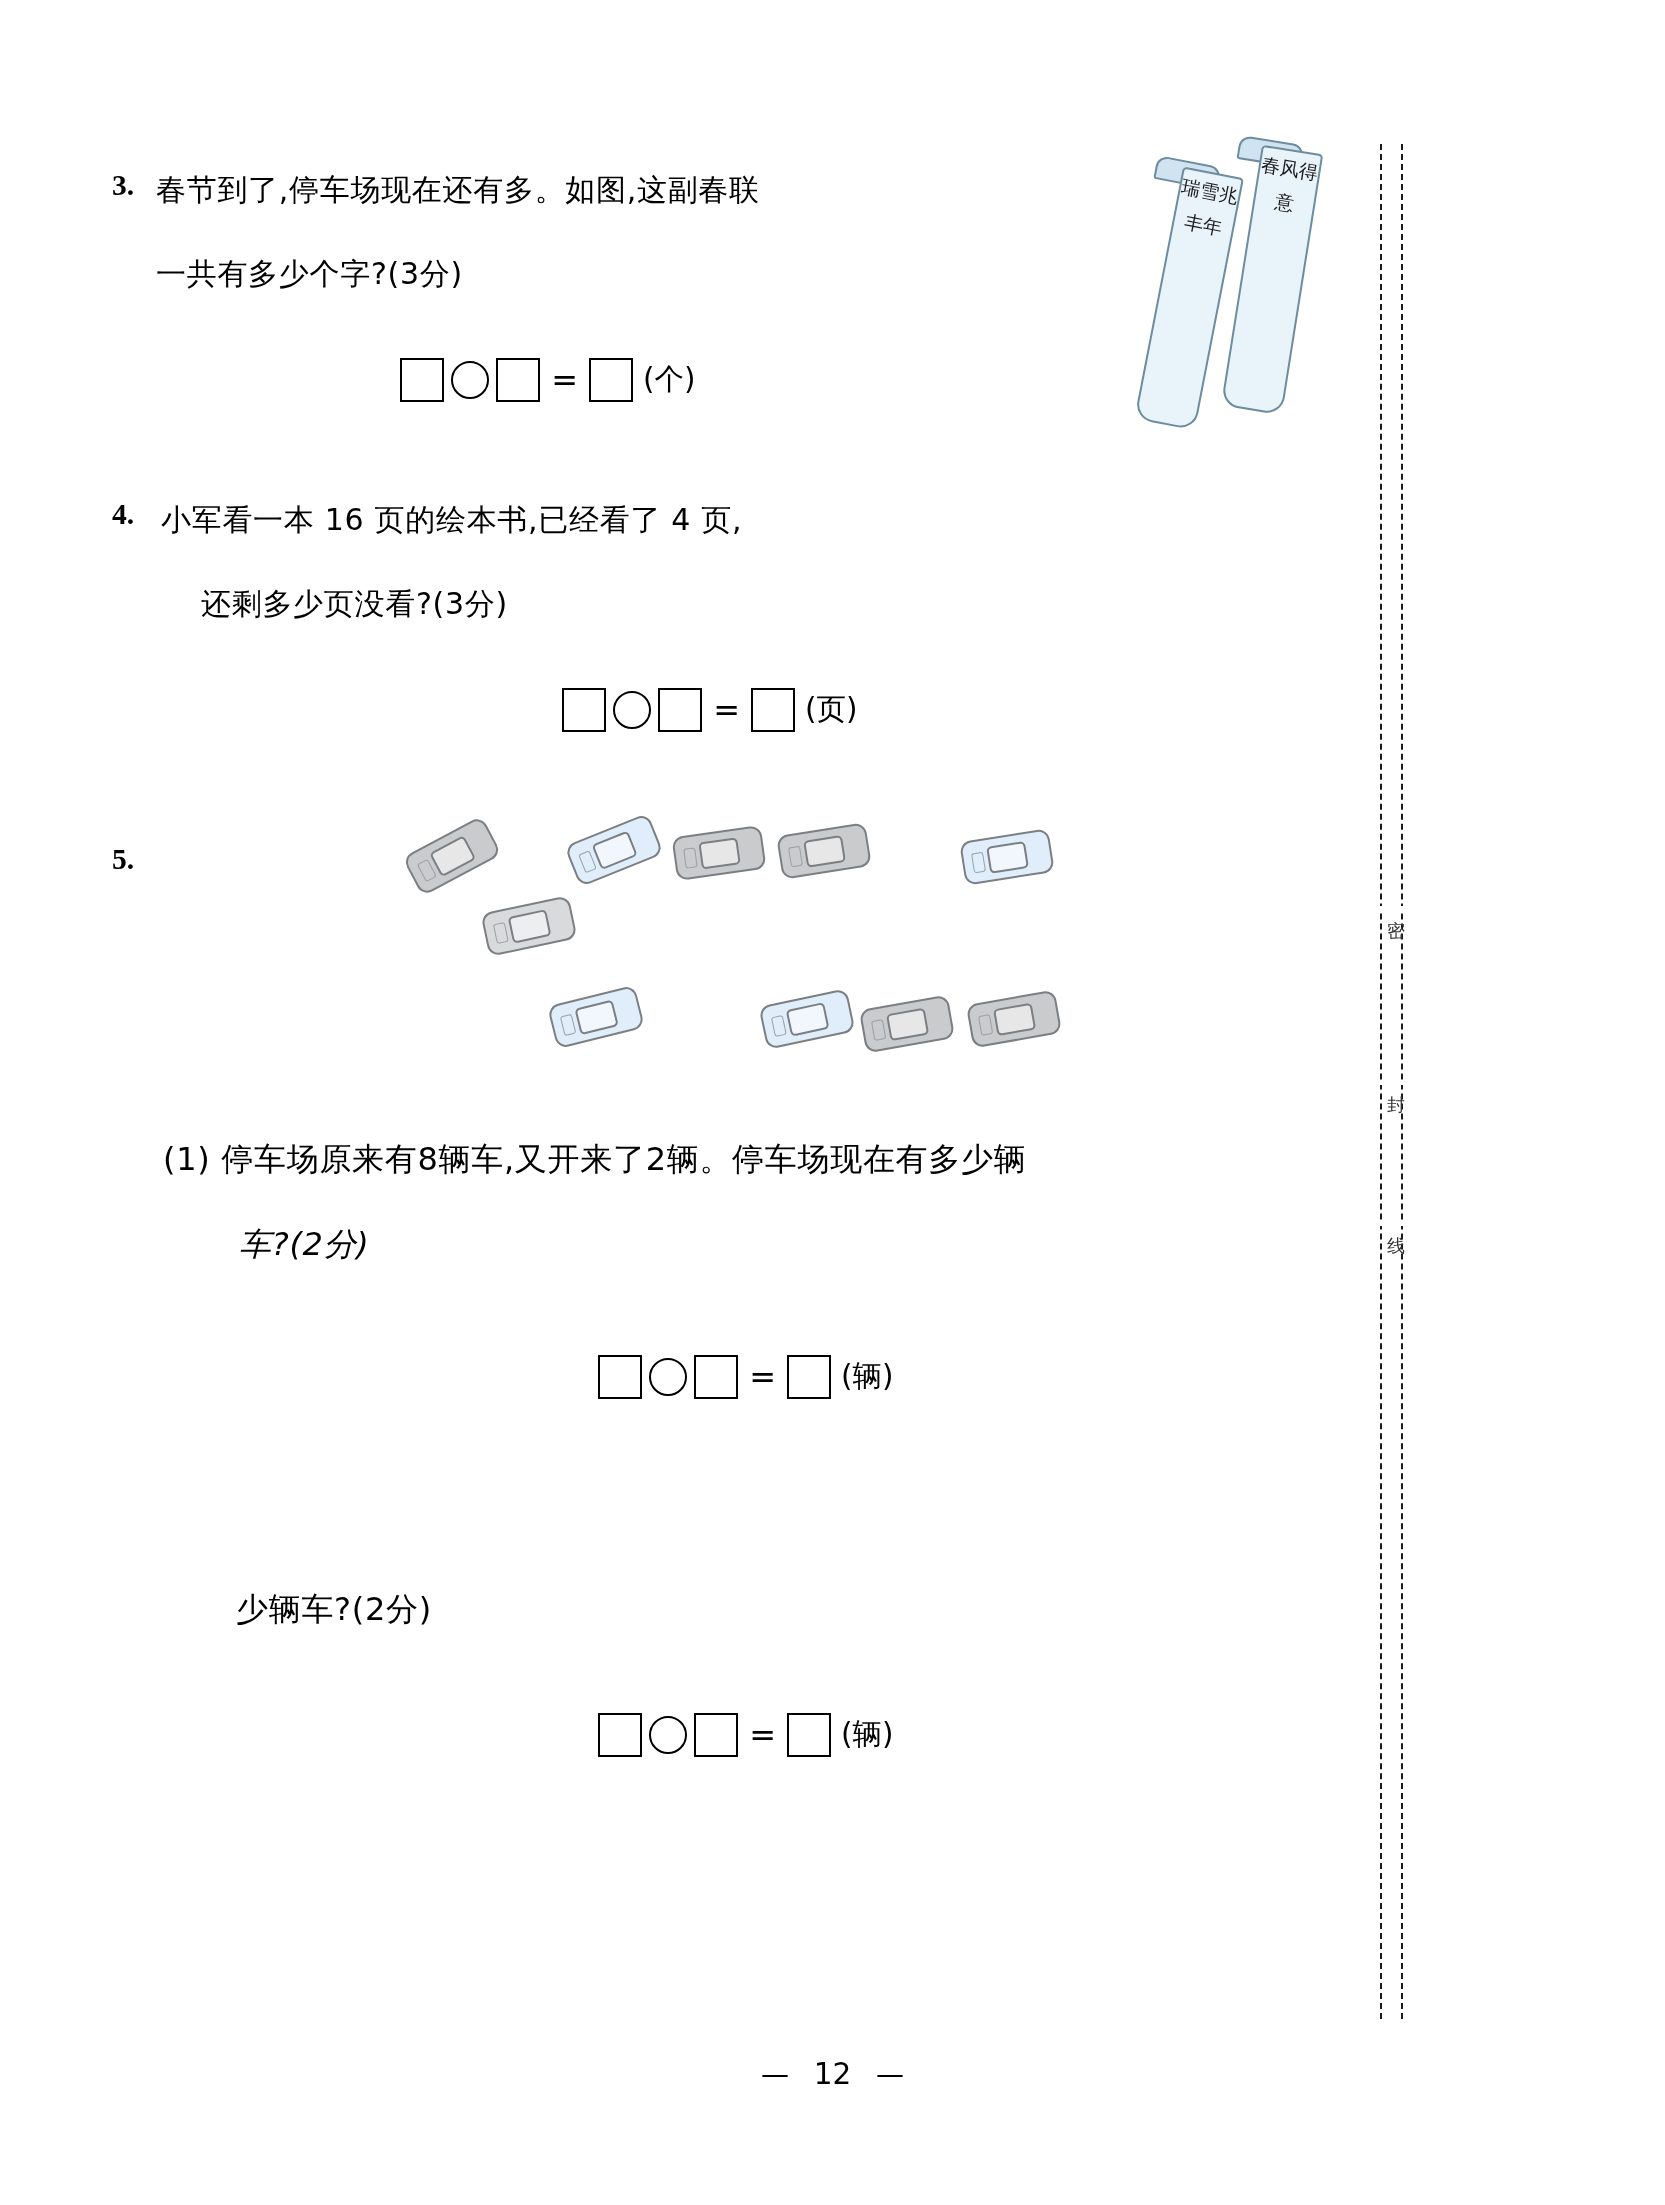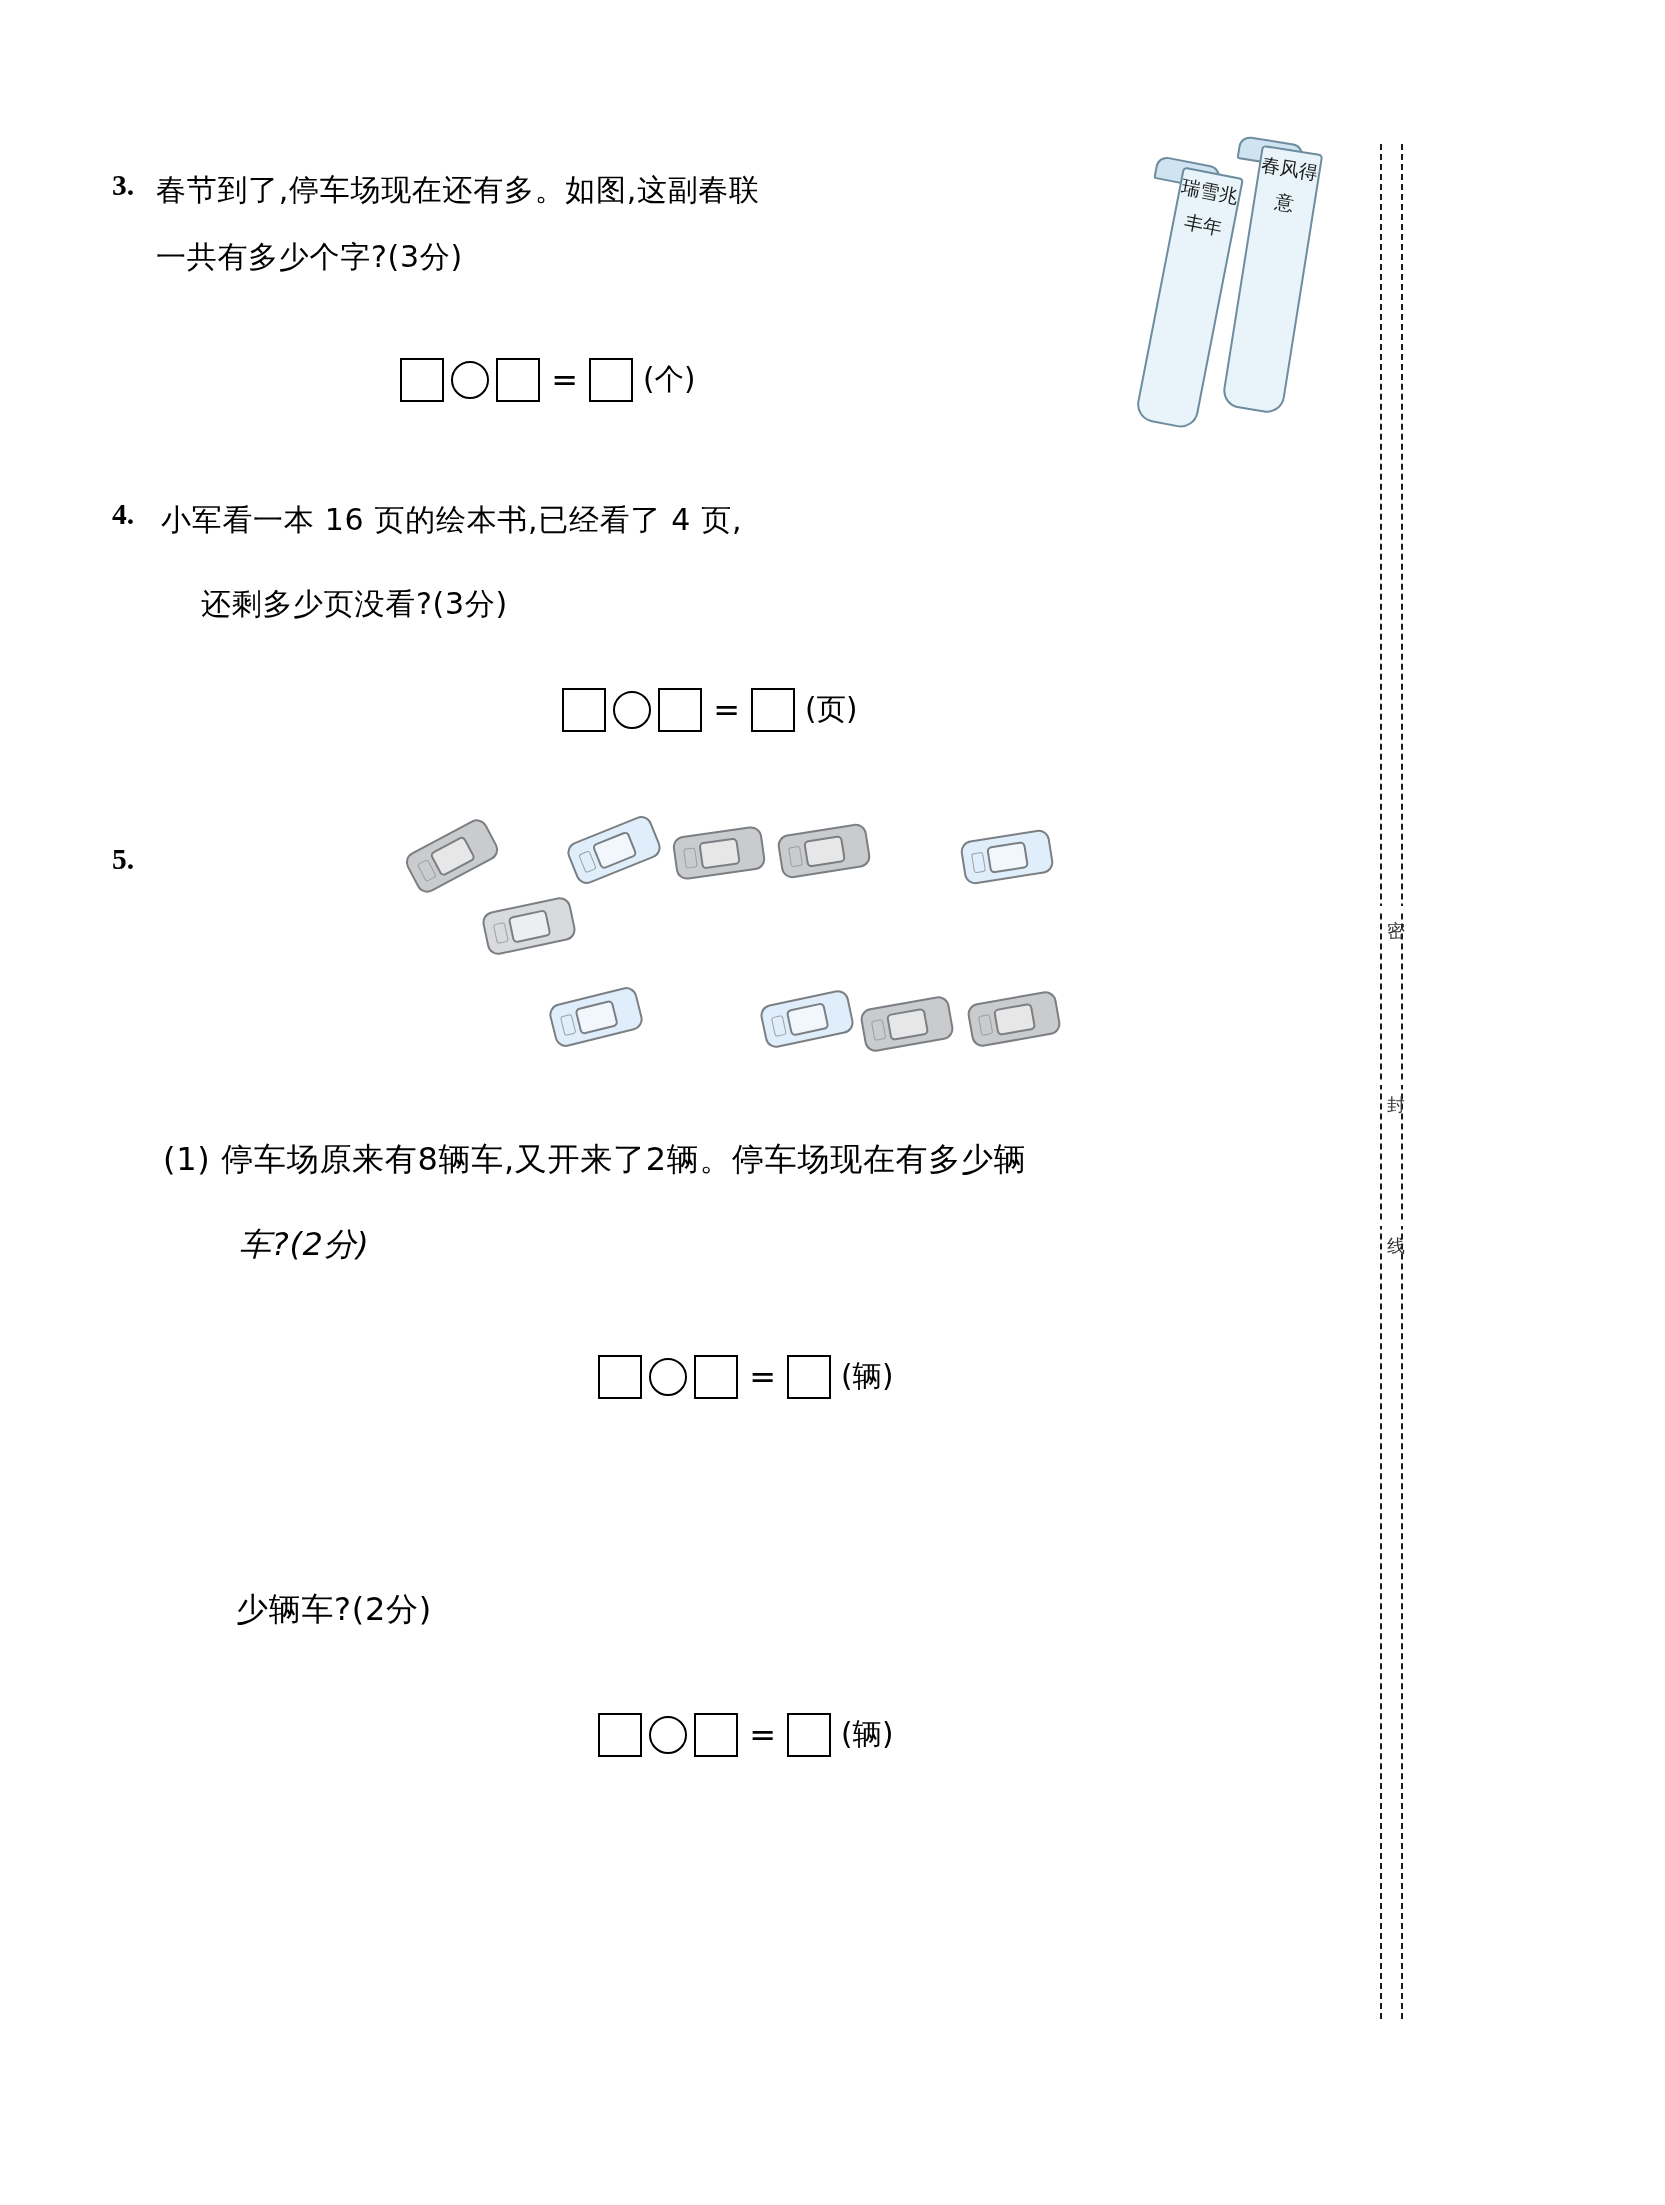--- a/index.html
+++ b/index.html
@@ -216,21 +216,21 @@
 <div class="page">
 
   <div class="cut-line"></div>
   <div class="cut-line2"></div>
   <div class="cut-label" style="top:906px;">密</div>
   <div class="cut-label" style="top:1081px;">封</div>
   <div class="cut-label" style="top:1222px;">线</div>
 
   <div class="q-num" style="left:112px; top:169px;">3.</div>
   <div class="q-text" style="left:156px; top:167px;">春节到了,停车场现在还有多。如图,这副春联</div>
-  <div class="q-text" style="left:156px; top:234px;text-align:right;">一共有多少个字?(3分)</div>
+  <div class="q-text" style="left:156px; top:251px;text-align:right;">一共有多少个字?(3分)</div>
 
   <div class="couplet">
     <div class="scroll-top" style="left:4.2px; top:21px; transform:rotate(11deg);"></div>
     <div class="scroll scroll-a">
       <span>瑞雪兆丰年</span>
     </div>
     <div class="scroll-top" style="left:87px; top:0px; transform:rotate(9deg);"></div>
     <div class="scroll scroll-b">
       <span>春风得意</span>
     </div>
@@ -322,15 +322,20 @@
 
   <div class="blank-row" style="left:598px; top:1713px;">
     <div class="sq"></div>
     <div class="circ"></div>
     <div class="sq"></div>
     <div class="eq">=</div>
     <div class="sq"></div>
     <div class="unit">(辆)</div>
   </div>
 
+  <div class="footer">
+    <span class="dash">—</span>
+    <span>12</span>
+    <span class="dash">—</span>
+  </div>
 
 </div>
 
 
 </body></html>

